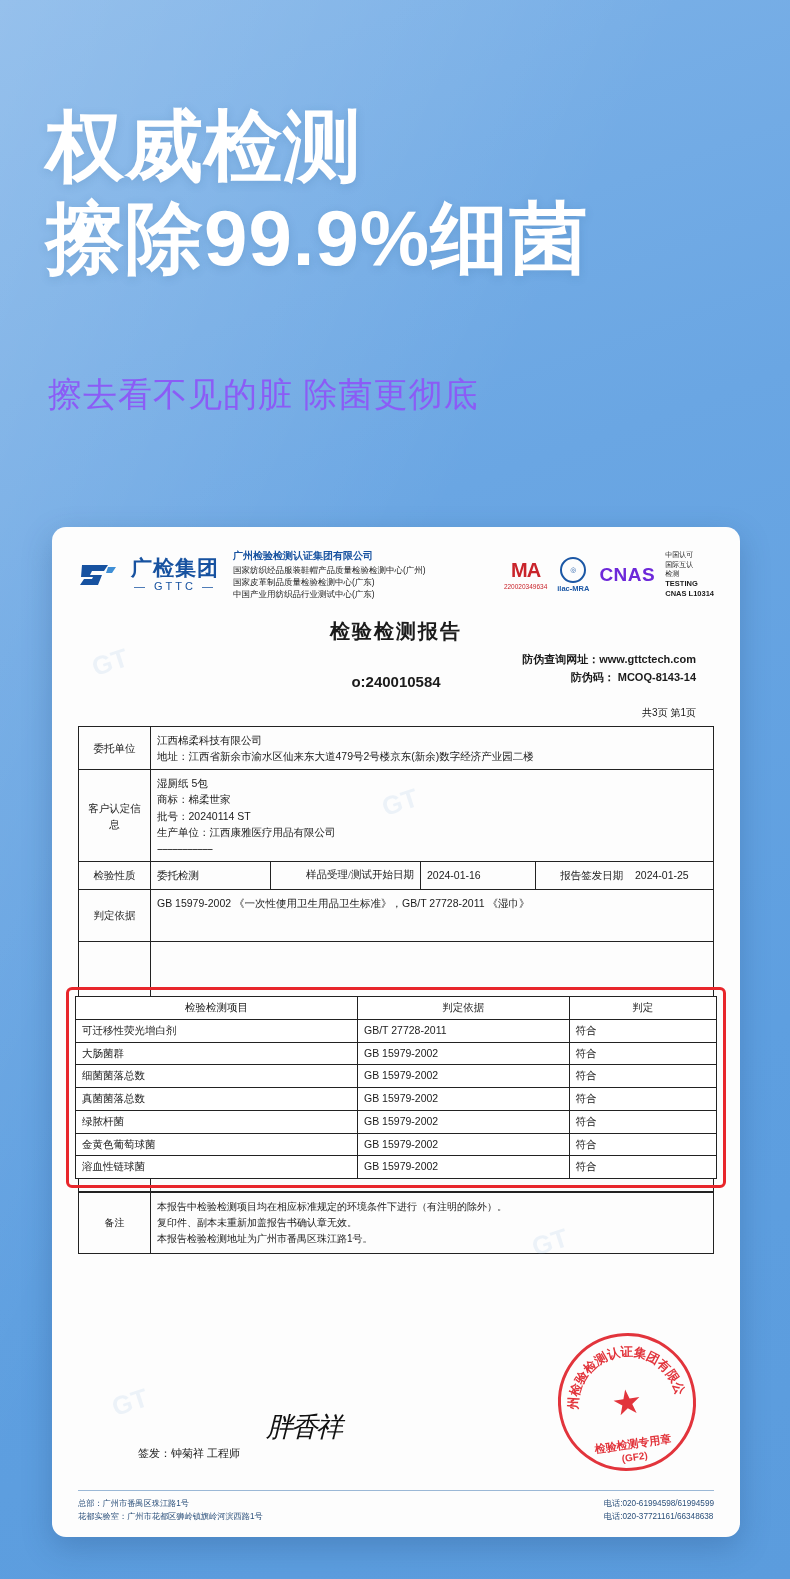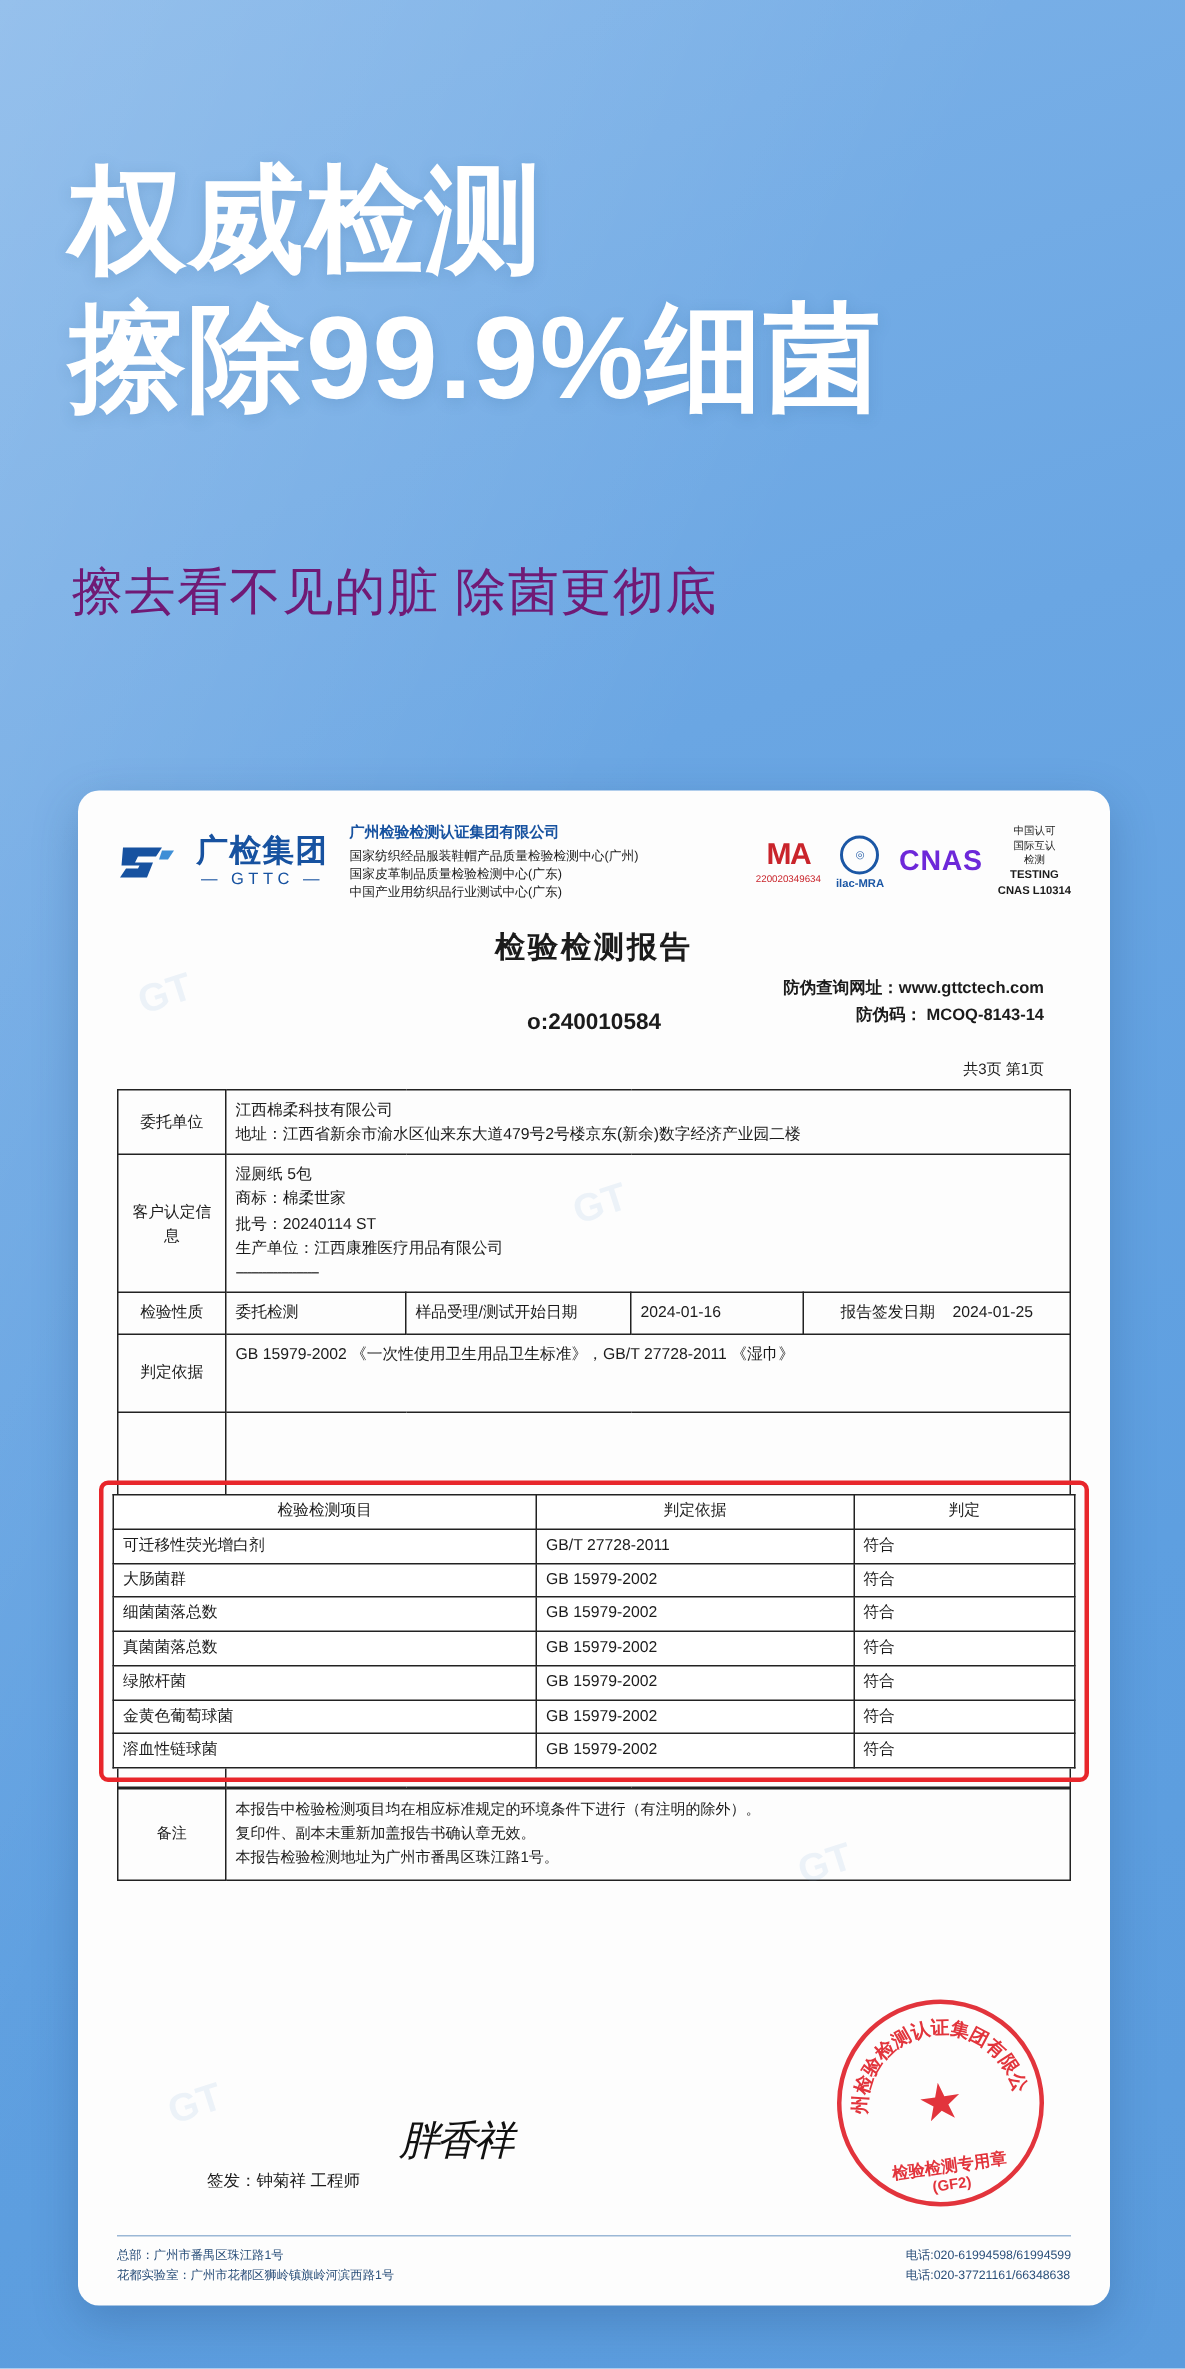--- a/index.html
+++ b/index.html
@@ -28,21 +28,21 @@
     font-weight: bold;
     line-height: 1.18;
     letter-spacing: 1px;
     text-shadow: 0 2px 10px rgba(40,90,140,0.18);
   }
   .headline .l2 { display:block; white-space: nowrap; }
   .subhead {
     position: absolute;
     left: 48px;
     top: 372px;
-    color: #701a75;
+    color: #8b5cf6;
     font-size: 34px;
     letter-spacing: 1px;
   }
 
   
   .cert {
     position: absolute;
     left: 52px;
     top: 527px;
     width: 688px;
@@ -80,21 +80,21 @@
   .mark-ma .ma-glyph { color:#c9242b; font-size: 20px; font-weight: bold; letter-spacing:-1px; }
   .mark-ma .ma-num { font-size: 6.5px; color:#c9242b; margin-top:1px;}
   .mark-ilac { text-align:center; color:#1b57a5; }
   .mark-ilac .circ {
     width: 26px; height:26px; border-radius:50%; border:2px solid #1b57a5; margin:0 auto;
     display:flex;align-items:center;justify-content:center; font-size:7px;
   }
   .mark-ilac .lbl { font-size: 7.5px; font-weight:bold; margin-top:1px; }
   .mark-cnas { text-align:center; }
   .mark-cnas .cn-word { font-size: 19px; font-weight: bold; color:#6d28d9; letter-spacing:0.5px;}
-  .mark-cnas-txt { font-size: 7px; line-height:1.35; text-align:center; color:#1b1b1b; }
+  .mark-cnas-txt { font-size: 7px; line-height:1.35; text-align:left; color:#1b1b1b; }
   .mark-cnas-txt b { font-size:7.5px; }
 
   .cert-title {
     text-align:center; font-size: 20px; font-weight:bold; margin-top: 18px; letter-spacing:2px;
   }
   .anti-fake {
     text-align:right; font-size: 11px; line-height:1.6; margin-top: 6px; font-weight:bold;
     padding-right: 18px;
   }
   .report-no { text-align:center; font-size: 15px; font-weight:bold; margin-top:-14px; }
@@ -252,21 +252,21 @@
           <div>湿厕纸       5包</div>
           <div>商标：棉柔世家</div>
           <div>批号：20240114 ST</div>
           <div>生产单位：江西康雅医疗用品有限公司</div>
           <div class="dash-line">----------------------</div>
         </td>
       </tr>
       <tr>
         <td class="lbl-cell">检验性质</td>
         <td style="width:120px; text-align:left;">委托检测</td>
-        <td style="width:150px; text-align:left;">样品受理/测试开始日期</td>
+        <td style="width:150px; text-align:right;font-family:Liberation Serif, serif;">样品受理/测试开始日期</td>
         <td style="width:115px; ">2024-01-16</td>
         <td style="text-align:center;">
           <span>报告签发日期</span>
           &nbsp;&nbsp;
           <span>2024-01-25</span>
         </td>
       </tr>
       <tr>
         <td class="lbl-cell" style="height:52px;">判定依据</td>
         <td colspan="4" style="vertical-align:top;">GB 15979-2002 《一次性使用卫生用品卫生标准》，GB/T 27728-2011 《湿巾》</td>

